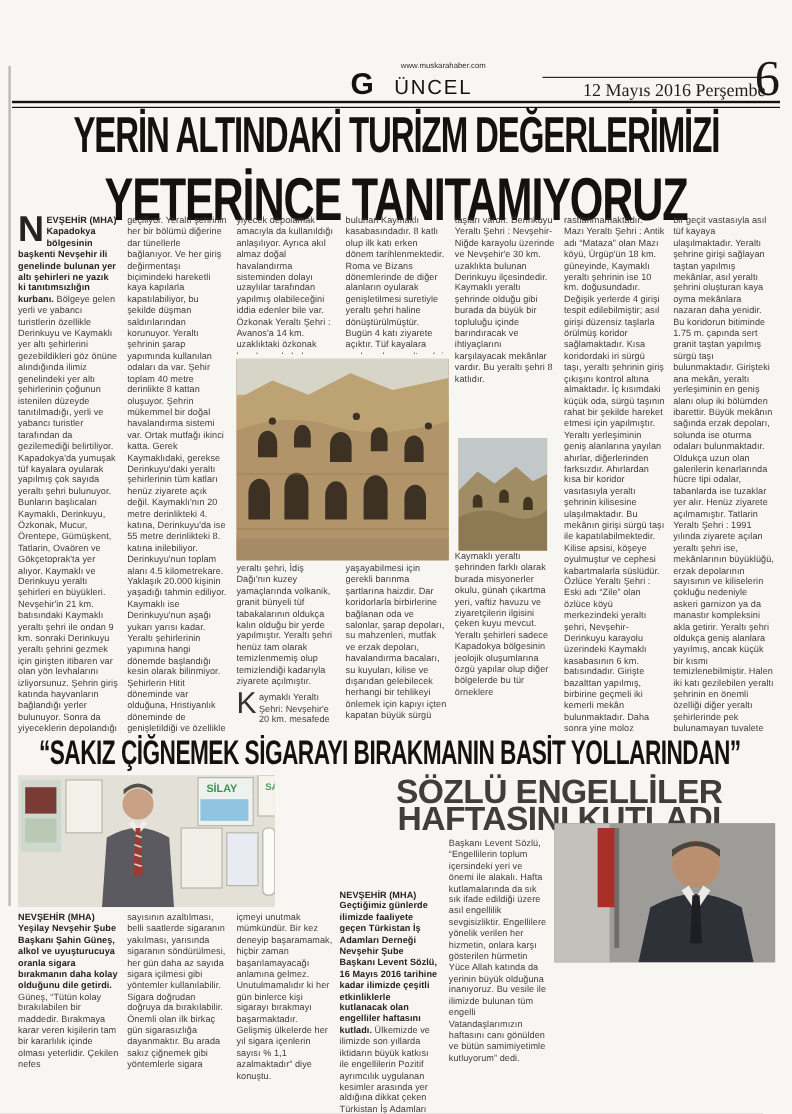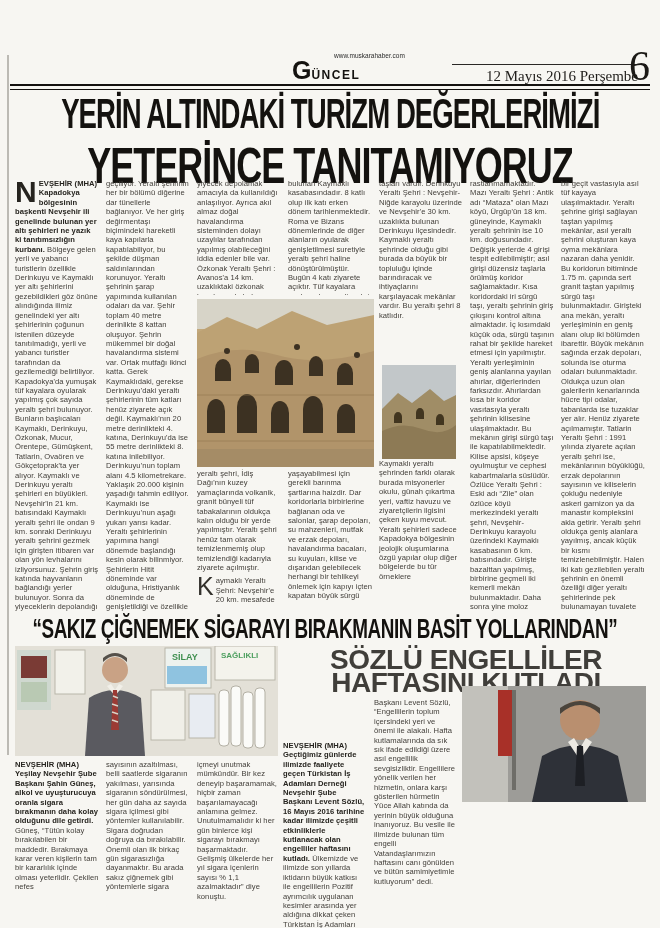--- a/index.html
+++ b/index.html
@@ -12,21 +12,21 @@
   .logo-script-top{position:absolute;left:58px;top:-2px;font-family:"DejaVu Serif",serif;font-style:italic;font-size:6px;color:#222;}
   .logo-name{position:absolute;left:34px;top:2px;font-size:23px;font-weight:900;letter-spacing:-1px;color:#151310;}
   .logo-sub{position:absolute;left:38px;top:26px;font-size:6px;font-weight:900;letter-spacing:1px;color:#151310;}
   .logo-script-bottom{position:absolute;left:72px;top:25px;font-family:"DejaVu Serif",serif;font-style:italic;font-size:7px;color:#333;}
   .logo-rule{position:absolute;left:0px;top:36px;width:170px;border-top:1.5px solid #1c1a17;border-bottom:0.8px solid #1c1a17;height:1.5px;}
   .dove{position:absolute;left:-2px;top:0px;}
   .guncel{left:292px;top:50px;width:150px;height:36px;}
   .guncel-url{position:absolute;left:42px;top:2px;font-size:6.5px;color:#2a2a2a;}
   .guncel-word{position:absolute;left:0px;top:6px;color:#14120f;}
   .guncel-g{font-size:25px;font-weight:900;}
-  .guncel-rest{font-size:12px;font-weight:700;letter-spacing:1.5px;}
+  .guncel-rest{font-size:17px;font-weight:400;letter-spacing:1.5px;margin-left:17px;}
   .head-line{left:452px;top:64px;width:194px;border-top:1.2px solid #2a2826;}
   .date{left:440px;top:68px;width:198px;text-align:right;font-family:"Liberation Serif",serif;font-size:15px;color:#201e1b;}
   .pagenum{left:629px;top:42px;font-family:"Liberation Serif",serif;font-size:42px;color:#1b1916;}
   .double-rule{left:10px;top:84px;width:640px;height:2.5px;border-top:2.5px solid #14120f;border-bottom:1.5px solid #14120f;}
   
   .h1wrap{left:0;top:90px;width:660px;text-align:center;color:#14120f;}
   .h1line1 span{display:inline-block;font-size:29px;font-weight:900;letter-spacing:-1px;transform:scale(.95,1.45);transform-origin:center top;white-space:nowrap;}
   .h1line2{margin-top:14px;}
   .h1line2 span{display:inline-block;font-size:36px;font-weight:900;letter-spacing:-1px;transform:scale(1.0,1.4);transform-origin:center top;white-space:nowrap;}
   .h2wrap{left:0;top:612px;width:552px;text-align:center;color:#14120f;}
@@ -43,21 +43,21 @@
   .t184{height:182px;margin-bottom:0;}
   .gap172{height:174px;}
   .gap96{height:98px;}
   b{color:#26241f;}
   .dropcap-n{float:left;font-size:30px;line-height:25px;font-weight:900;padding-right:2px;color:#26241f;}
   .dropcap-k{float:left;font-size:25px;line-height:21px;font-weight:400;padding-right:2px;color:#33312c;}
   
   .photo{overflow:hidden;background:#c3aa7e;}
   .photo1{left:197px;top:299px;width:177px;height:168px;}
   .photo2{left:382px;top:365px;width:74px;height:94px;}
-  .photo3{left:15px;top:646px;width:263px;height:110px;background:#e6e3db;}
+  .photo3{left:15px;top:646px;width:214px;height:110px;background:#e6e3db;}
   .photo4{left:462px;top:686px;width:184px;height:116px;background:#a09f9b;}
   
   .a2col1{left:15px;top:760px;width:85px;height:152px;}
   .a2col2{left:106px;top:760px;width:83px;height:152px;}
   .a2col3{left:197px;top:760px;width:82px;height:152px;}
   .a3colA{left:283px;top:698px;width:84px;height:212px;margin-top:43px;}
   .a3colB{left:374px;top:698px;width:84px;height:212px;}
 </style>
 </head>
 <body>

